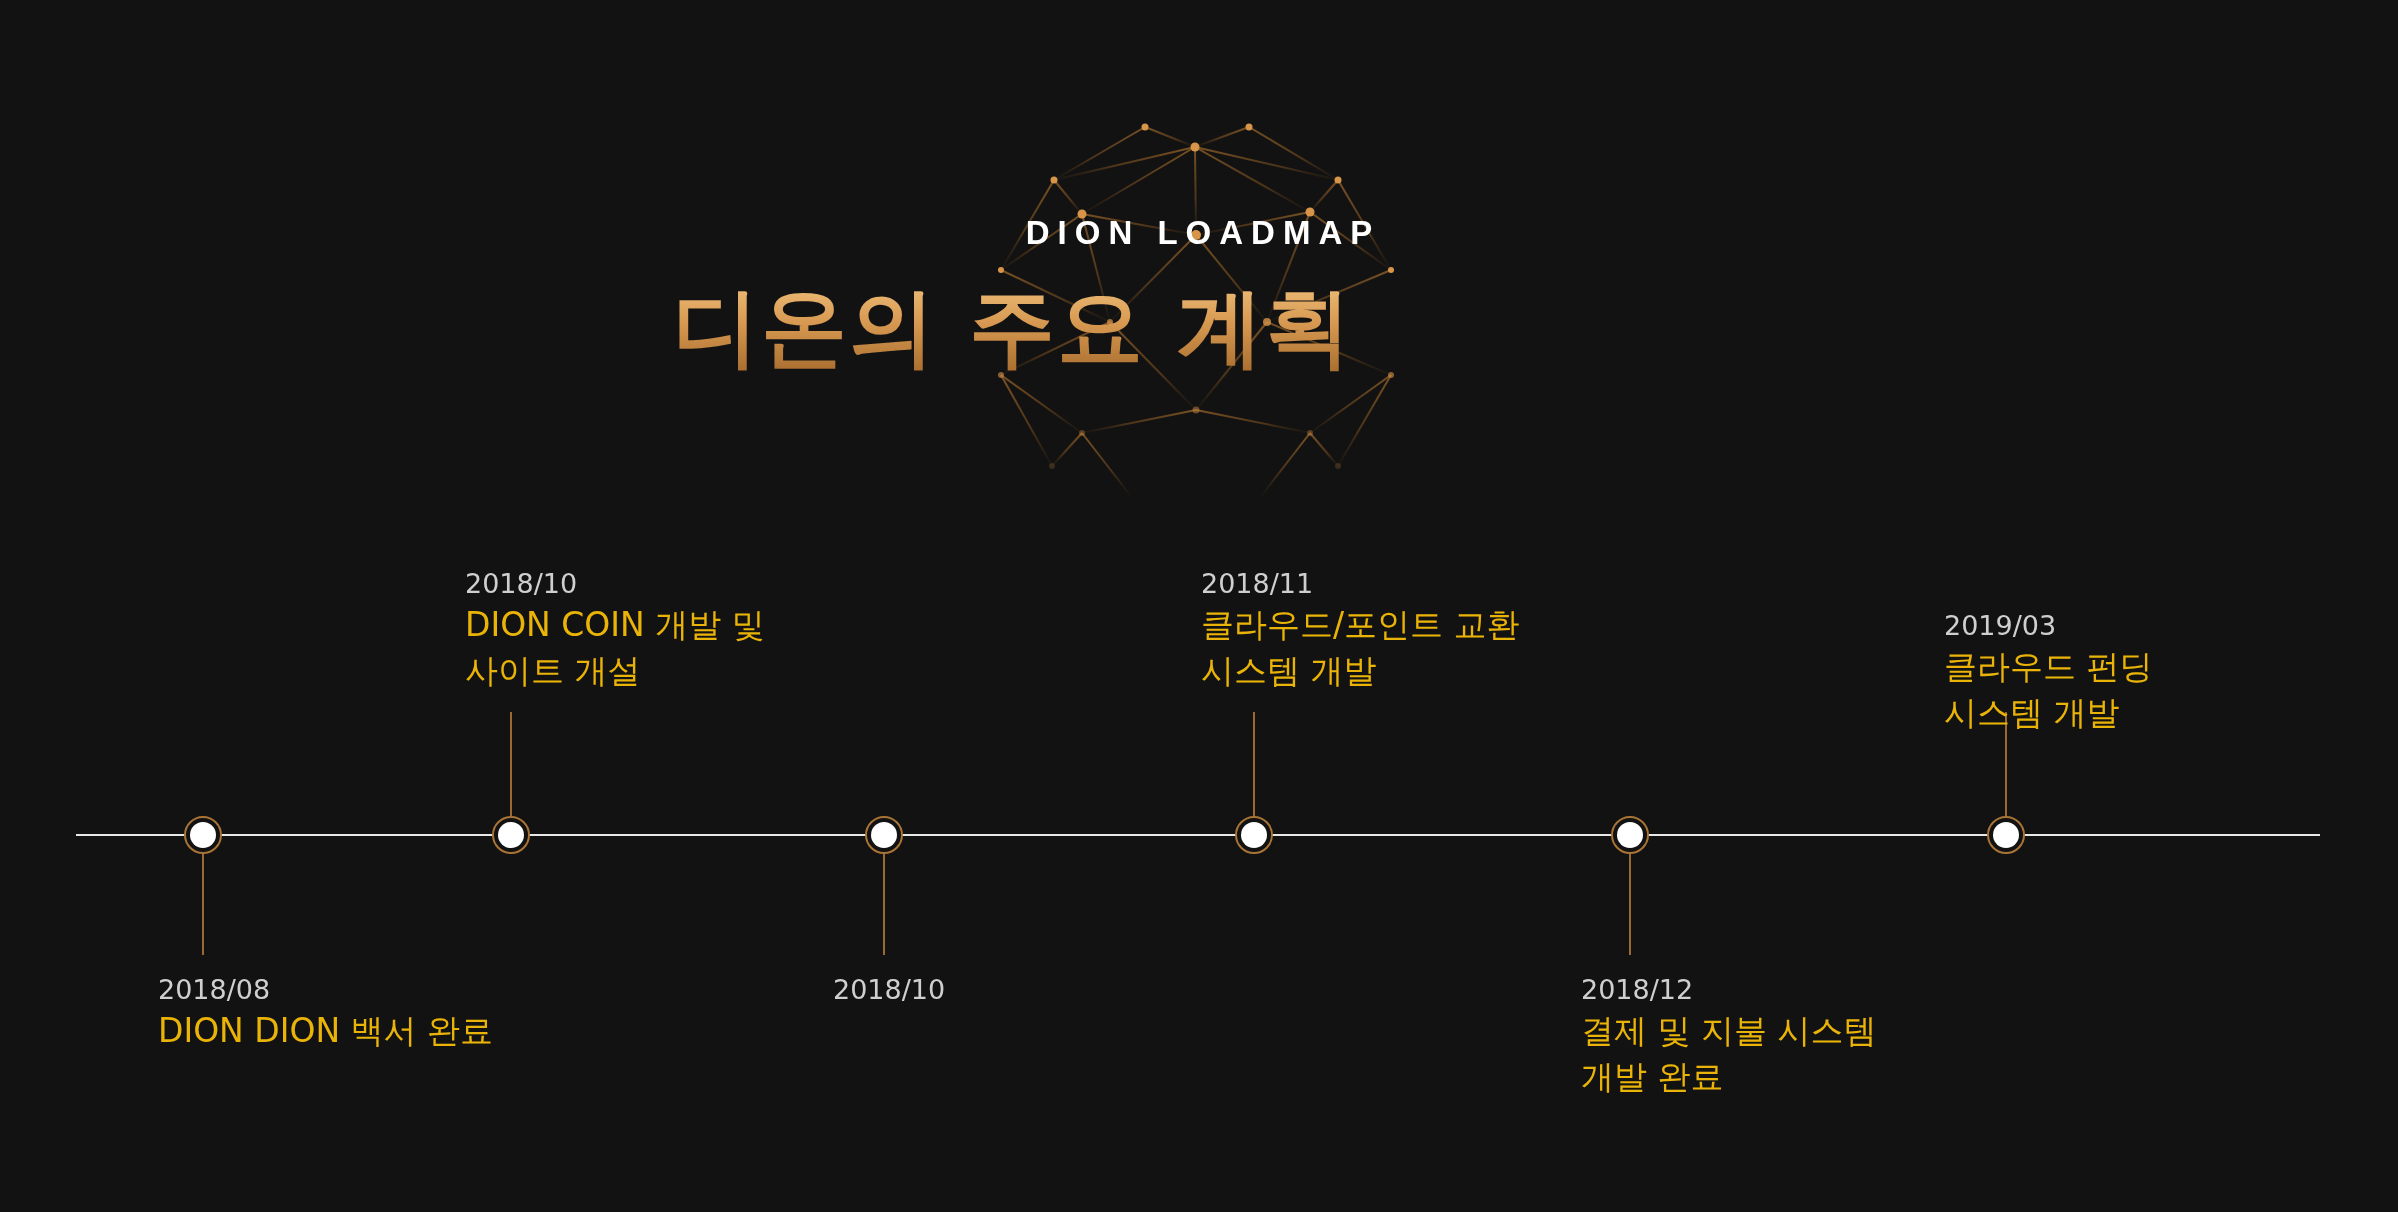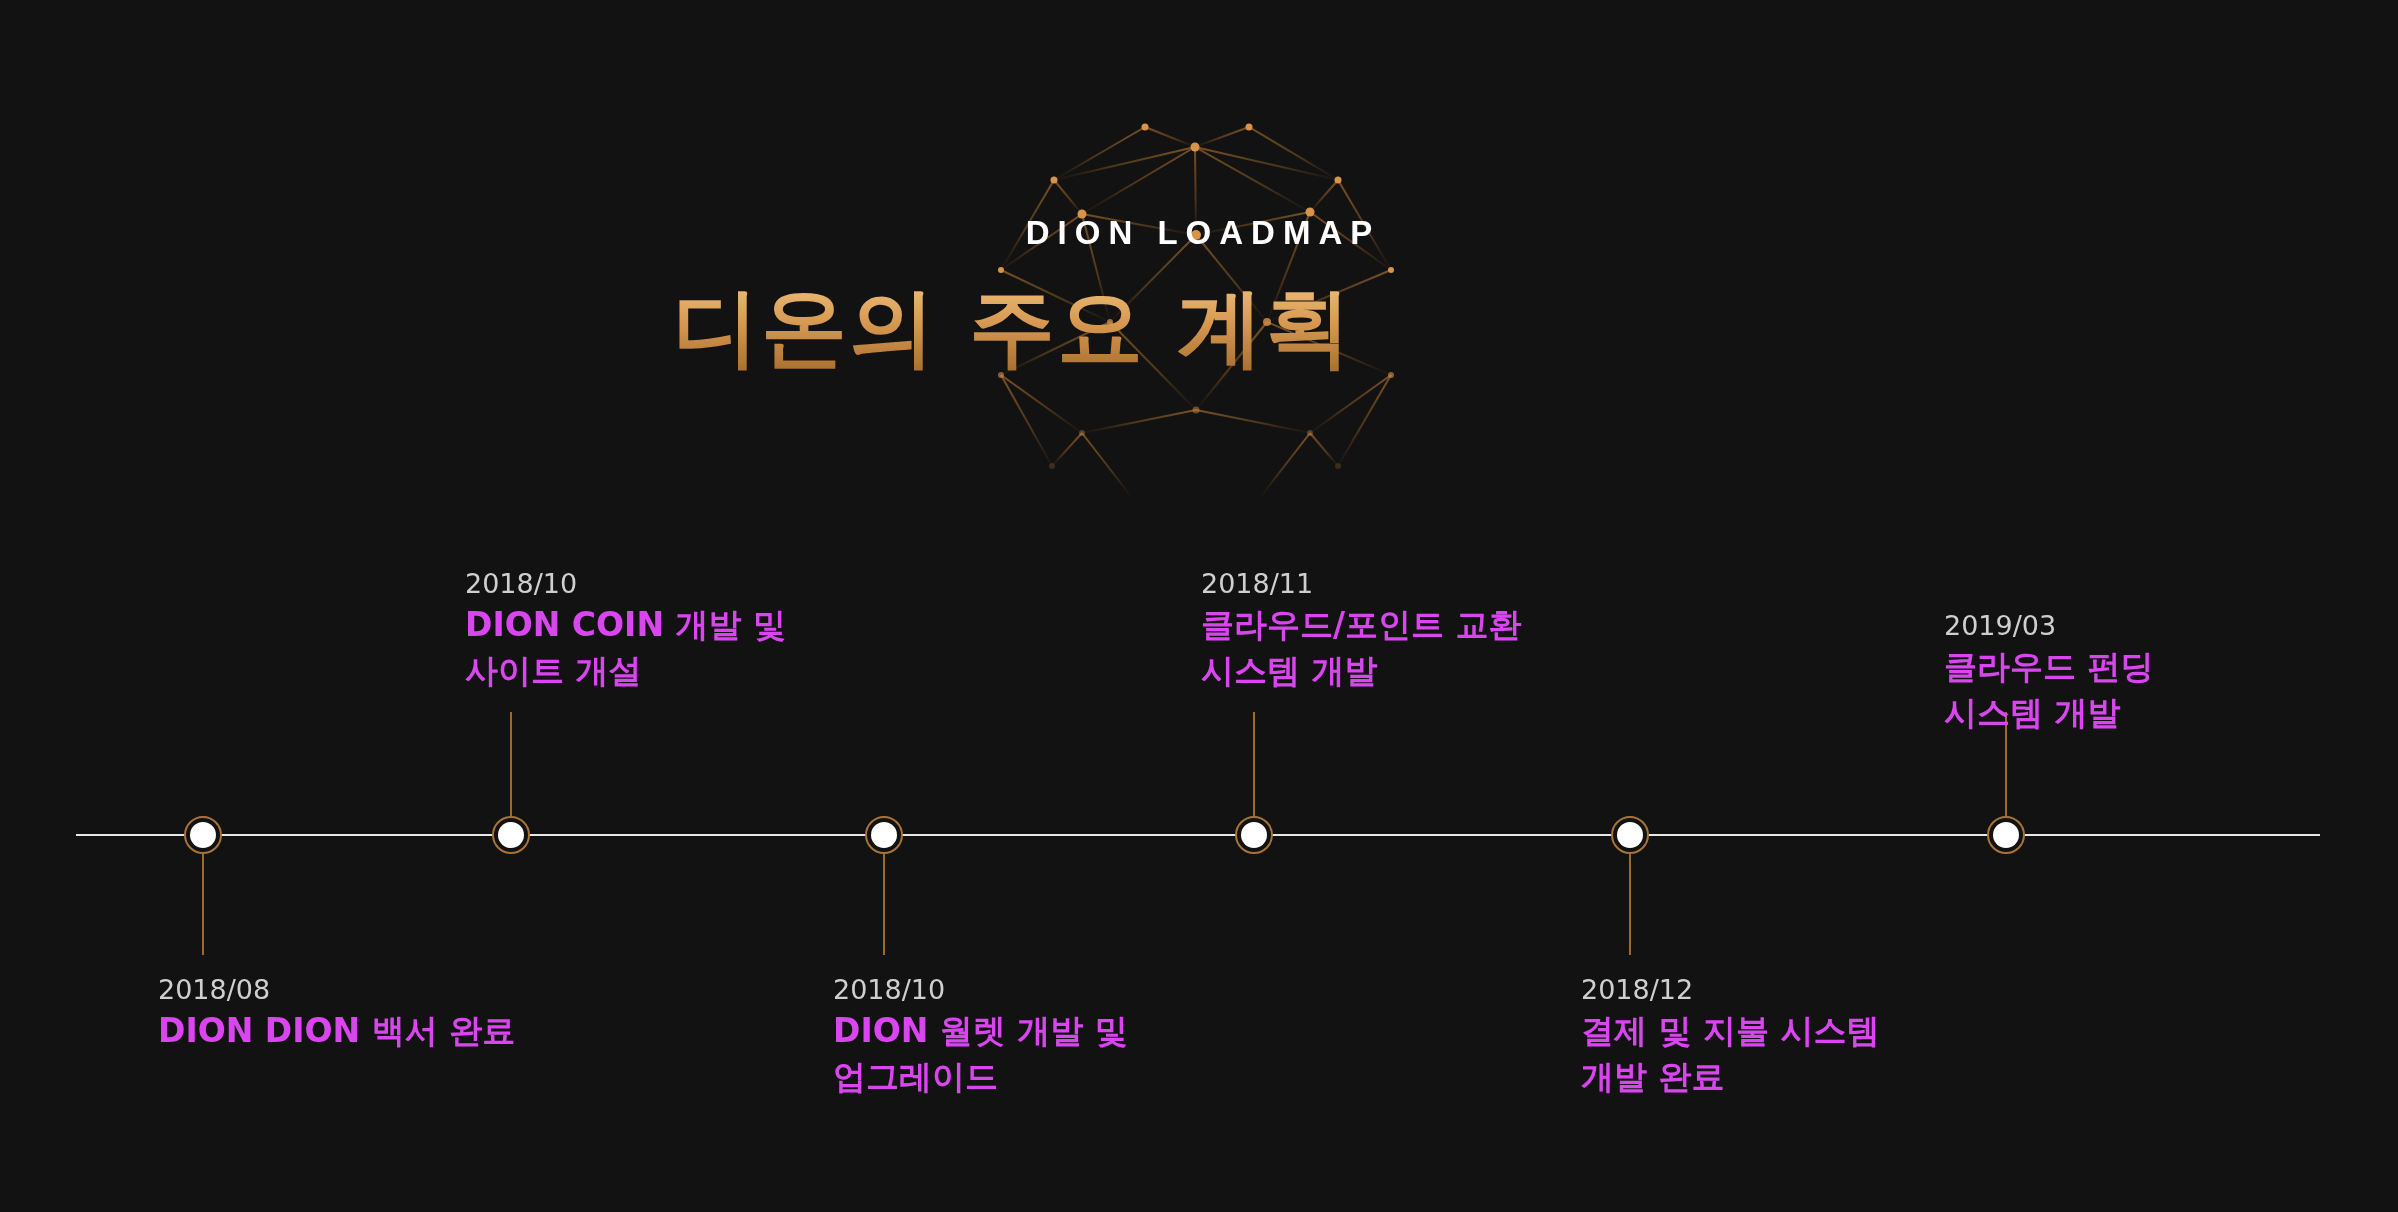--- a/index.html
+++ b/index.html
@@ -49,22 +49,22 @@
     }
     .stem {
       position: absolute; width: 2px; background: #9a6a30; margin-left: -1px;
     }
     .event { position: absolute; }
     .event .date {
       color: #cfcfcf; font-size: 27px; line-height: 36px;
       font-family: "DejaVu Sans", sans-serif;
     }
     .event .title {
-      color: #d946ef; font-size: 33px; line-height: 46px;
-      font-family: "DejaVu Sans", sans-serif; white-space: pre-line; font-weight: bold;
+      color: #eab308; font-size: 33px; line-height: 46px;
+      font-family: "DejaVu Sans", sans-serif; white-space: pre-line;
     }
   </style>
 </head>
 <body>
 
 <div class="globe">
   <svg viewBox="960 100 480 420" xmlns="http://www.w3.org/2000/svg">
     <defs>
       <linearGradient id="fade" x1="0" y1="0" x2="0" y2="1">
         <stop offset="0" stop-color="#7a5224" stop-opacity="1"></stop>
@@ -157,22 +157,20 @@
 <div class="event" style="left:465px; top:566px;">
   <div class="date">2018/10</div>
   <div class="title">DION COIN 개발 및
 사이트 개설</div>
 </div>
 
 <div class="stem" style="left:884px; top:854px; height:101px;"></div>
 <div class="node" style="left:884px; top:835px;"></div>
 <div class="event" style="left:833px; top:972px;">
   <div class="date">2018/10</div>
-  <div class="title">DION 월렛 개발 및
-업그레이드</div>
 </div>
 
 <div class="stem" style="left:1254px; top:712px; height:104px;"></div>
 <div class="node" style="left:1254px; top:835px;"></div>
 <div class="event" style="left:1201px; top:566px;">
   <div class="date">2018/11</div>
   <div class="title">클라우드/포인트 교환
 시스템 개발</div>
 </div>
 

